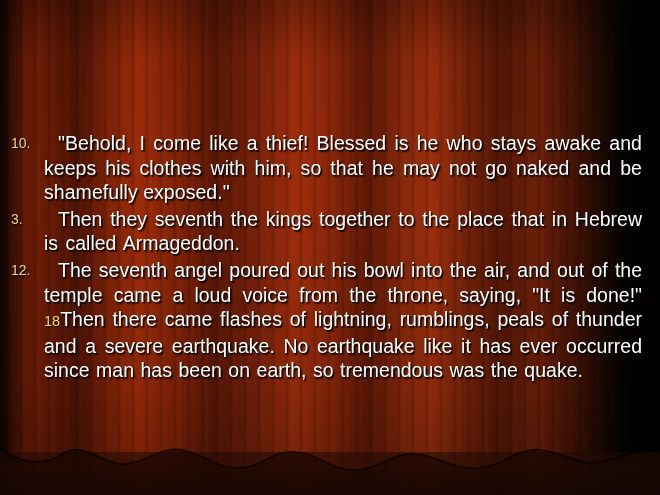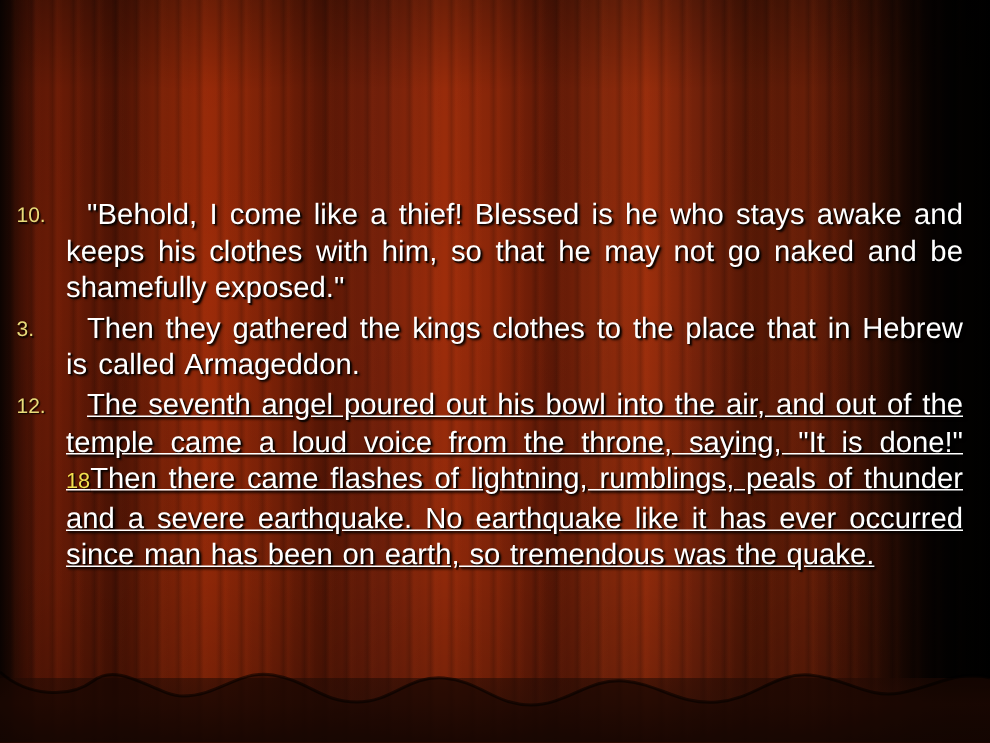--- a/index.html
+++ b/index.html
@@ -165,21 +165,21 @@
   .verse-text .lead { padding-left: 14px; }
 
   .inline-num {
     font-size: 14.5px;
     color: #F2E14E;
     text-shadow: 1px 1px 1px rgba(0,0,0,0.9);
   }
 
   .v15 .verse-text { letter-spacing: 0.05px; }
   .v16 .verse-text { word-spacing: 2.0px; }
-  .v17 .verse-text { word-spacing: 1.1px; text-decoration: underline; }
+  .v17 .verse-text { word-spacing: 1.1px; }
 </style>
 </head>
 <body>
 
 <div id="slide">
 
   <div class="bg-base"></div>
   <div class="bg-pleats"></div>
   <div class="bg-leftfade"></div>
   <div class="bg-rightfade"></div>
@@ -233,21 +233,21 @@
 
     <div class="verses">
 
       <div class="verse v15">
         <span class="verse-num">10.</span>
         <div class="verse-text"><span class="lead">"Behold, I come like a thief! Blessed is he who stays awake and keeps his clothes with him, so that he may not go naked and be shamefully exposed."</span></div>
       </div>
 
       <div class="verse v16">
         <span class="verse-num">3.</span>
-        <div class="verse-text"><span class="lead">Then they gathered the kings clothes to the place that in Hebrew is called Armageddon.</span></div>
+        <div class="verse-text"><span class="lead">Then they seventh the kings together to the place that in Hebrew is called Armageddon.</span></div>
       </div>
 
       <div class="verse v17">
         <span class="verse-num">12.</span>
         <div class="verse-text"><span class="lead">The seventh angel poured out his bowl into the air, and out of the temple came a loud voice from the throne, saying, "It is done!" </span><span class="inline-num">18</span><span>Then there came flashes of lightning, rumblings, peals of thunder and a severe earthquake.  No earthquake like it has ever occurred since man has been on earth, so tremendous was the quake.</span></div>
       </div>
 
     </div>
   </div>
 </div>

